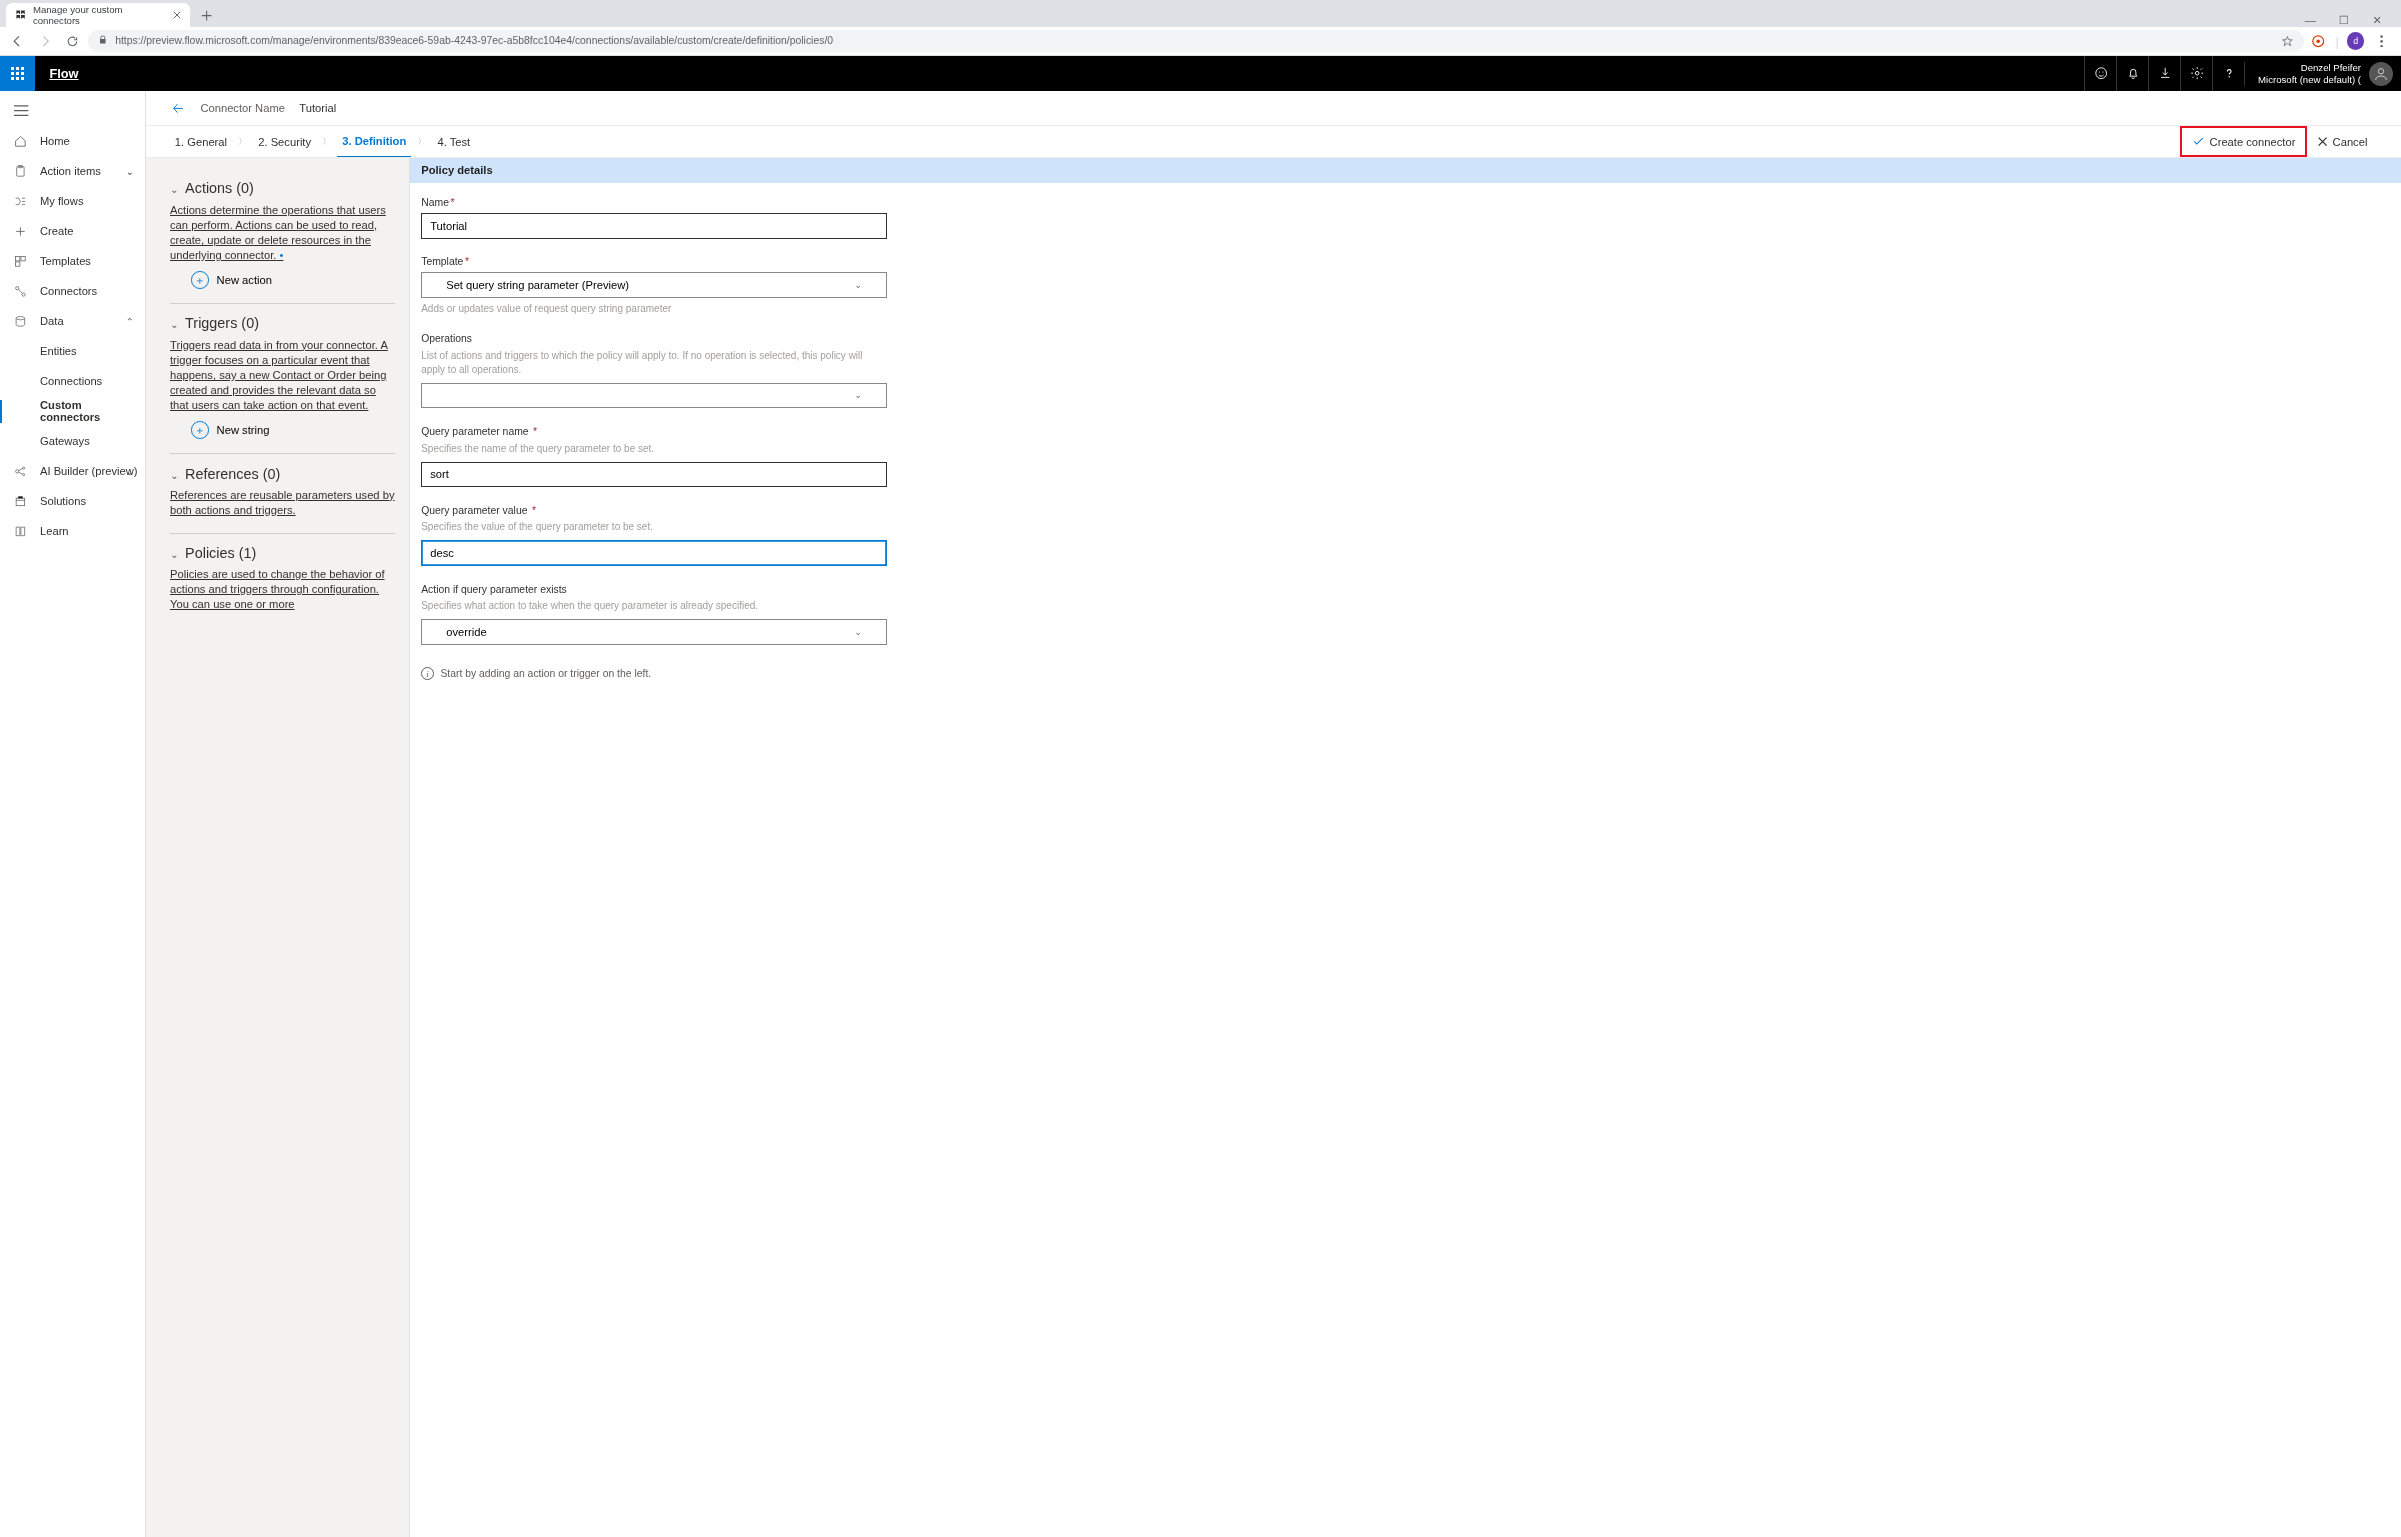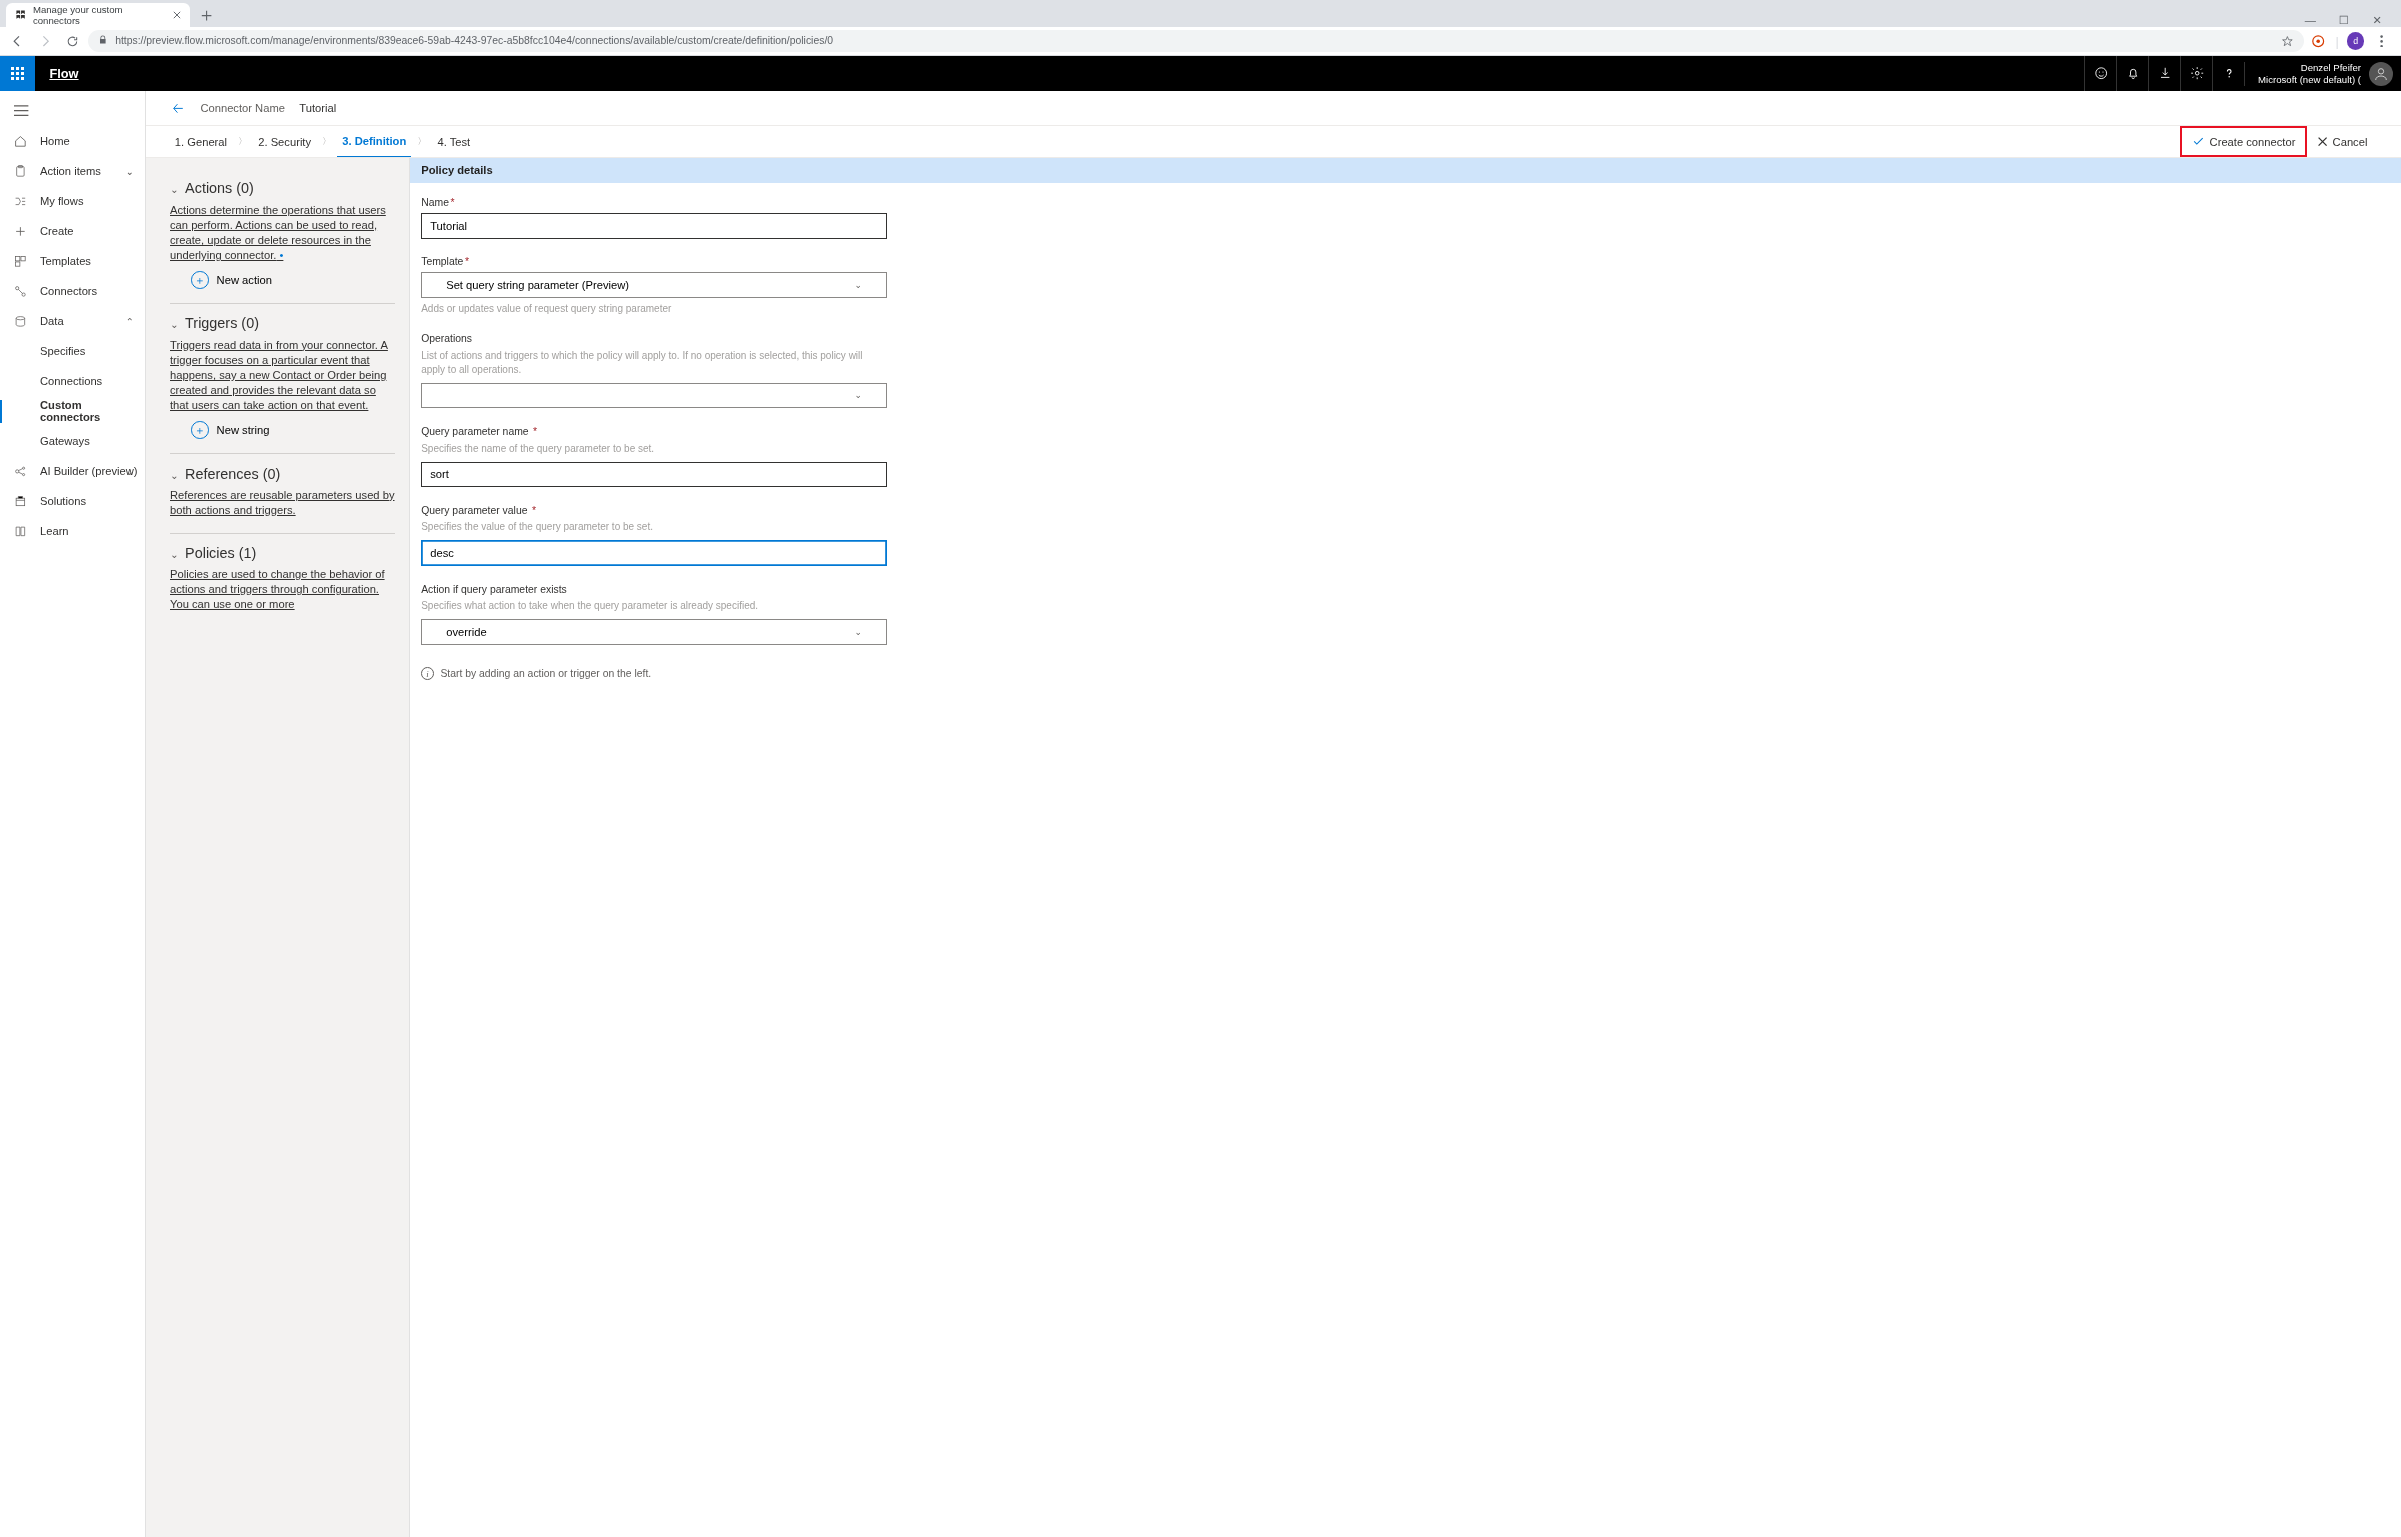--- a/index.html
+++ b/index.html
@@ -305,21 +305,21 @@
             <svg width="12.8" height="12.8" viewBox="0 0 24 24">
               <ellipse cx="12" cy="6" rx="8" ry="3" fill="none" stroke="#605e5c" stroke-width="1.4"></ellipse>
               <path fill="none" stroke="#605e5c" stroke-width="1.4" d="M4 6v12c0 1.7 3.6 3 8 3s8-1.3 8-3V6"></path>
             </svg>
           </span>
         <span>Data</span>
         <span class="chev">⌃</span>
       </div>
 
       <div class="subitem">
-          <span>Specifies</span>
+          <span>Entities</span>
         </div>
       <div class="subitem">
           <span>Connections</span>
         </div>
       <div class="subitem active">
           <span>Custom connectors</span>
         </div>
       <div class="subitem">
           <span>Gateways</span>
         </div>

